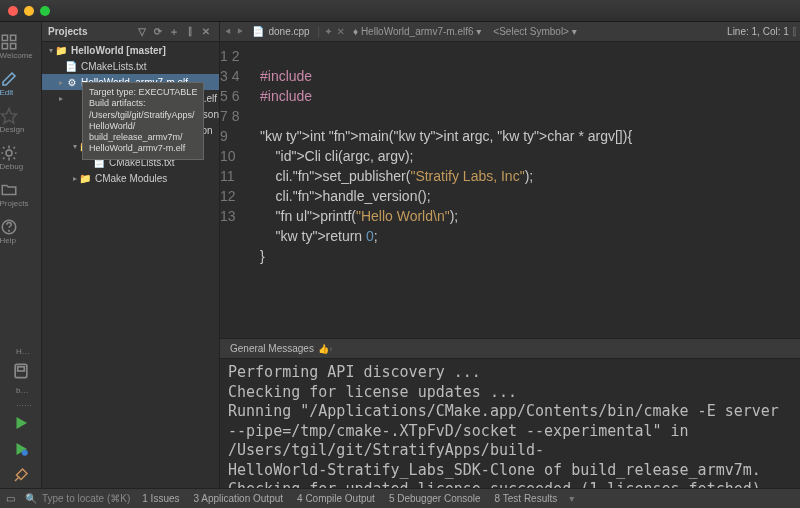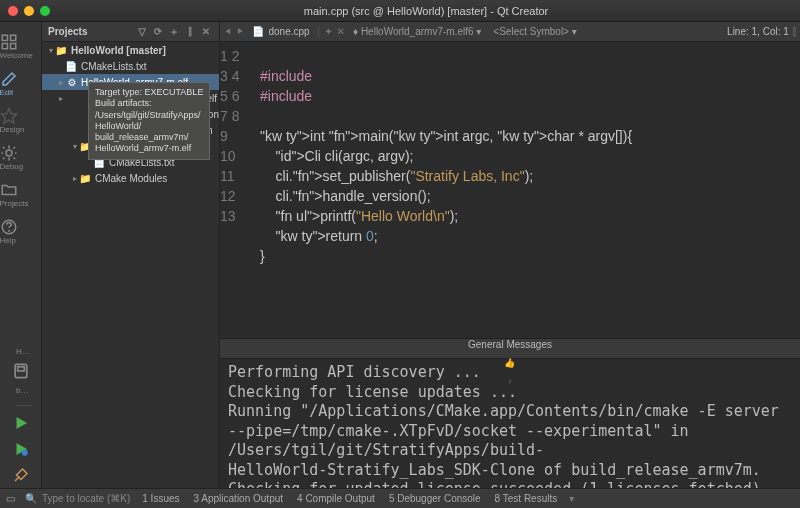--- a/index.html
+++ b/index.html
@@ -24,58 +24,57 @@
 .sidebar { width: 178px; background: #2f2f2f; border-right: 1px solid #222; display: flex; flex-direction: column; }
 .panelhead { height: 20px; background: #3a3a3a; display: flex; align-items: center; padding: 0 6px; font-size: 10px; font-weight: 600; color: #ccc; border-bottom: 1px solid #222; }
 .panelhead .sp { flex: 1; }
 .panelhead .ic { width: 14px; height: 14px; display: inline-flex; align-items: center; justify-content: center; color: #888; margin-left: 2px; cursor: pointer; }
 .tree { flex: 1; font-size: 10px; color: #ccc; overflow: hidden; position: relative; }
 .row { display: flex; align-items: center; height: 16px; padding-left: 4px; white-space: nowrap; cursor: pointer; }
 .row .tw { width: 10px; text-align: center; color: #888; font-size: 8px; }
 .row .fi { width: 12px; height: 12px; margin-right: 3px; display: inline-flex; align-items: center; justify-content: center; }
 .row.sel { background: #4a6a8a; color: #fff; }
 .ind1 { padding-left: 14px; } .ind2 { padding-left: 28px; } .ind3 { padding-left: 42px; }
-.tooltip { position: absolute; left: 46px; top: 40px; background: #4a4a48; color: #ddd; font-size: 9px; padding: 4px 6px; border: 1px solid #666; line-height: 1.25; max-width: 140px; z-index: 5; }
+.tooltip { position: absolute; left: 40px; top: 40px; background: #4a4a48; color: #ddd; font-size: 9px; padding: 4px 6px; border: 1px solid #666; line-height: 1.25; max-width: 140px; z-index: 5; }
 
 .main { flex: 1; display: flex; flex-direction: column; background: #2b2b2b; }
 .edhead { height: 20px; background: #3a3a3a; display: flex; align-items: center; padding: 0 4px; border-bottom: 1px solid #222; font-size: 10px; color: #bbb; gap: 4px; }
 .edhead .tab { display: flex; align-items: center; gap: 4px; padding: 0 4px; }
 .edhead .pipe { color: #555; }
 .edhead .combo { color: #999; padding: 0 4px; }
 .edhead .sp { flex: 1; }
 
 .editor { flex: 1; display: flex; font-family: "Menlo","Consolas",monospace; font-size: 14px; line-height: 20px; background: #2b2b2b; overflow: hidden; }
 .gutter { width: 36px; text-align: left; padding: 4px 10px 0 0; color: #777; user-select: none; background: #2b2b2b; }
 .code { flex: 1; padding: 4px 0 0 4px; color: #c8c8c8; white-space: pre; }
 .pp { color: #c988a9; }
 .str { color: #c29a5b; }
 .num { color: #6897bb; }
 
 .msgs { height: 150px; border-top: 1px solid #222; display: flex; flex-direction: column; }
-.msgtab { height: 20px; background: #3a3a3a; display: flex; align-items: center; padding: 0 6px; font-size: 10px; color: #bbb; gap: 8px; border-bottom: 1px solid #222; flex-direction: column; }
+.msgtab { height: 20px; background: #3a3a3a; display: flex; align-items: center; padding: 0 6px; font-size: 10px; color: #bbb; border-bottom: 1px solid #222; }
 .msgtab .t { padding: 0 4px; cursor: pointer; }
 .msgtab .arr { color: #777; font-size: 9px; }
 .msgbody { flex: 1; padding: 4px 8px; font-size: 15px; color: #bbb; line-height: 1.3; overflow: hidden; font-family: "Menlo","Consolas",monospace; }
 
 .statusbar { height: 20px; background: #3a3a3a; border-top: 1px solid #222; display: flex; align-items: center; padding: 0 6px; font-size: 10px; color: #aaa; gap: 10px; }
 .statusbar .loc { color: #888; display: flex; align-items: center; gap: 4px; }
 .statusbar .pane { cursor: pointer; padding: 0 2px; }
 
 svg { display: block; }
 </style>
 </head>
 <body>
 
 <div class="titlebar">
   <div class="traffic">
     <div class="dot red"></div>
     <div class="dot yellow"></div>
     <div class="dot green"></div>
   </div>
-  <div class="title">main.cpp (src @ HelloWorld) [master] - Qt Creator</div>
 </div>
 
 <div class="app">
 
   <div class="lrail">
     <div class="item">
       <svg viewBox="0 0 24 24" fill="none" stroke="currentColor" stroke-width="2">
           <rect x="3" y="3" width="7" height="7"></rect>
           <rect x="14" y="3" width="7" height="7"></rect>
           <rect x="3" y="14" width="7" height="7"></rect>

